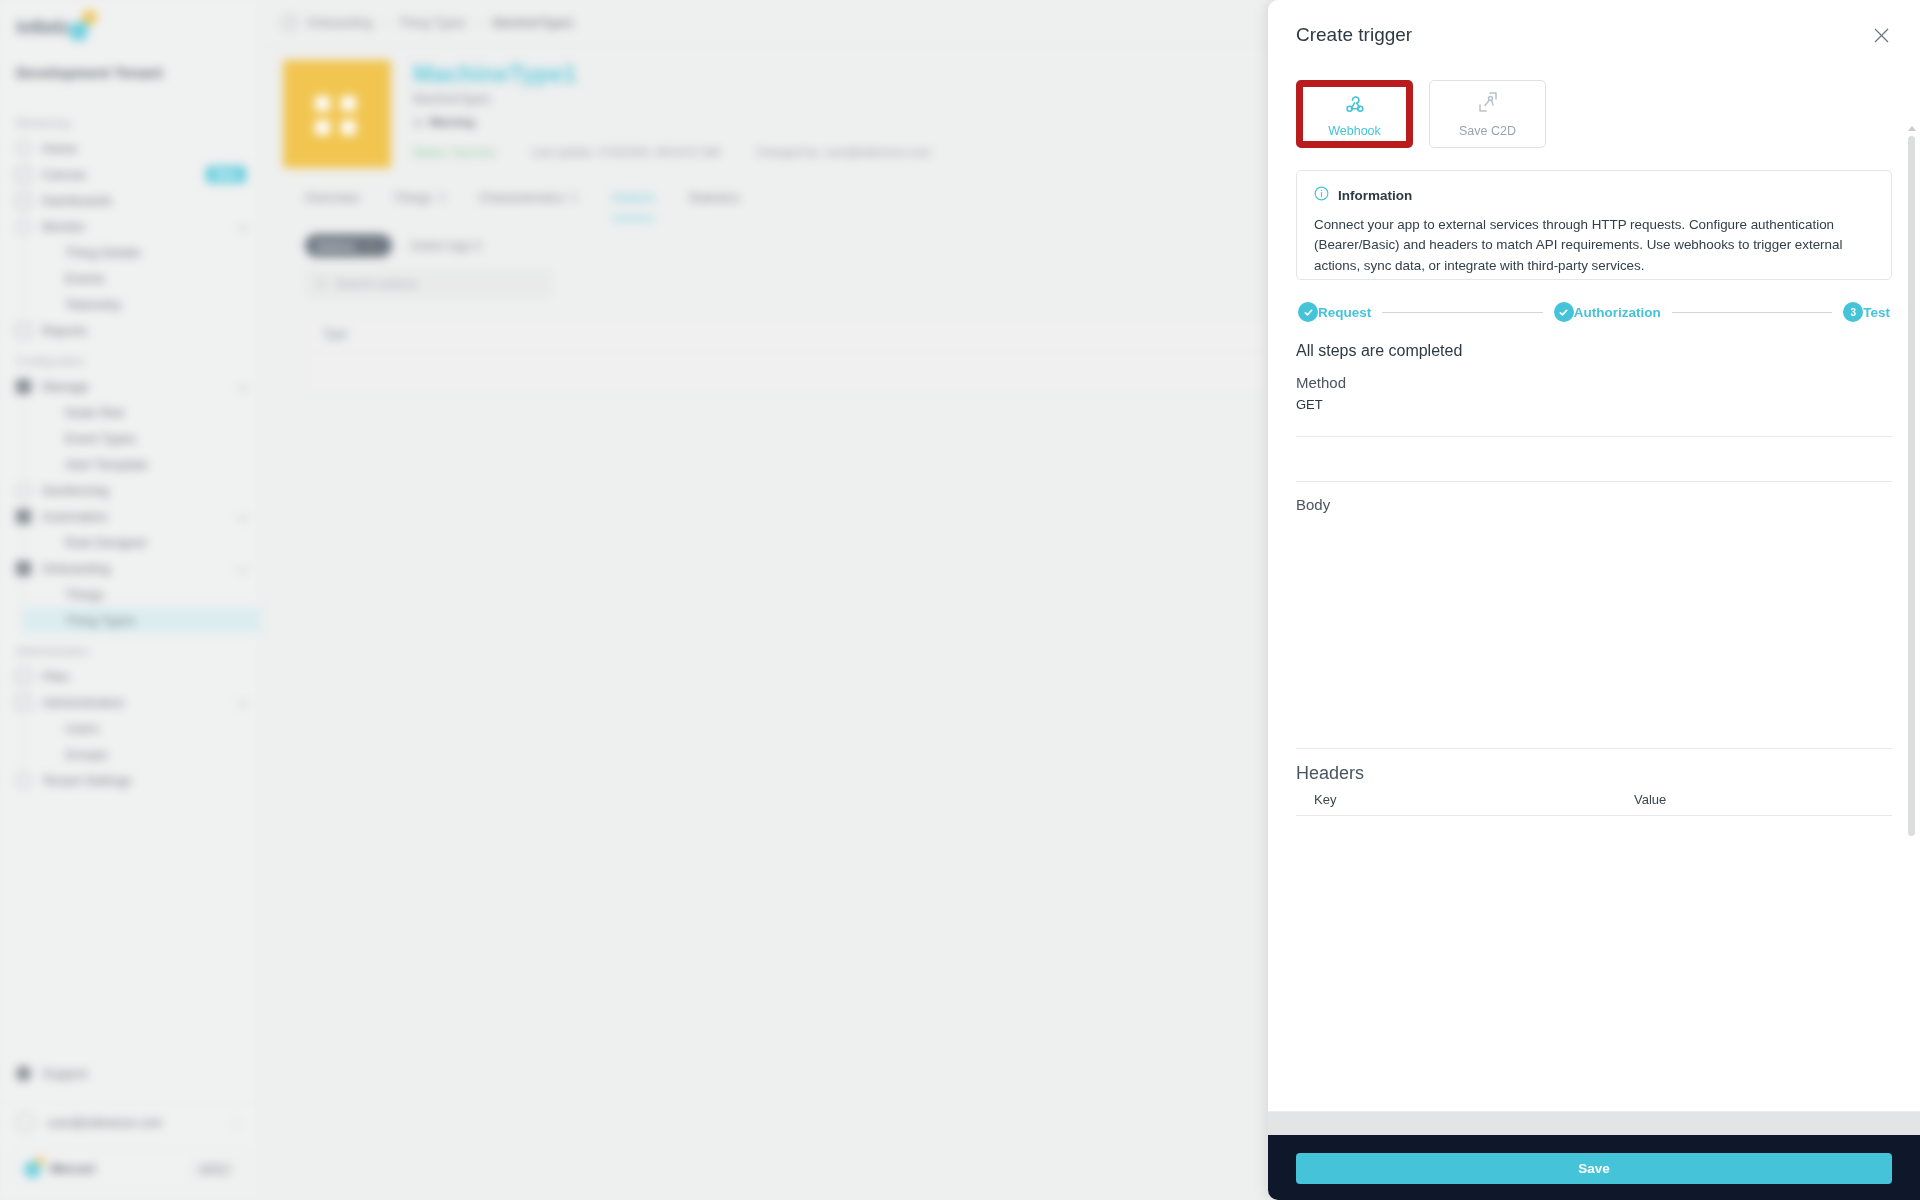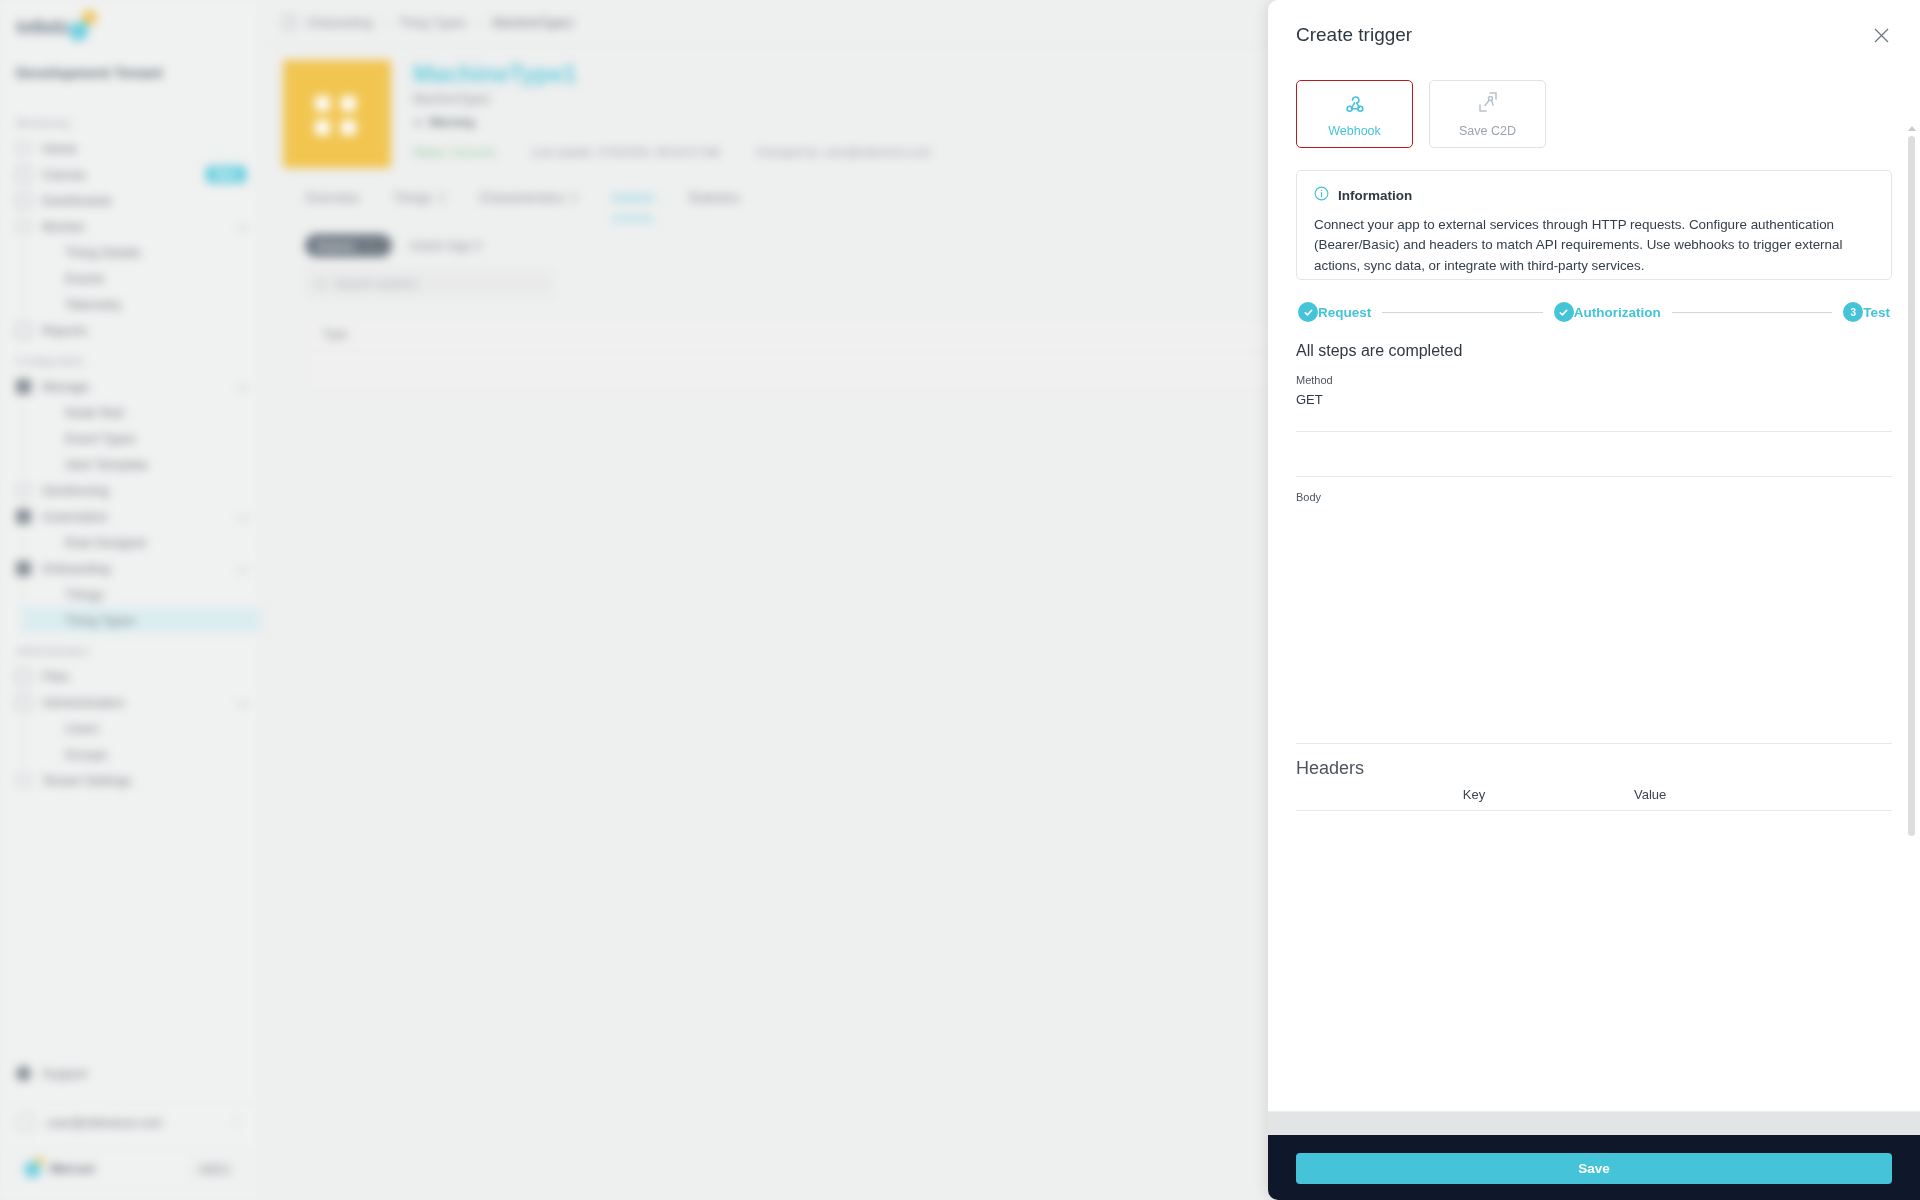--- a/index.html
+++ b/index.html
@@ -173,21 +173,21 @@
   .panel-body {
     flex: 1; padding: 24px 28px 0 28px; overflow: hidden; position: relative;
   }
 
   .type-cards { display:flex; gap: 16px; }
   .type-card {
     width: 117px; height: 68px; border: 1px solid #dfe2e4; border-radius: 5px;
     display:flex; flex-direction:column; align-items:center; justify-content:center;
     gap: 6px; cursor: pointer; background:#fff;
   }
-  .type-card.selected { border: 1px solid #b91c1c; }
+  .type-card.selected { border: 7px solid #b91c1c; }
   .type-card .tlabel { font-size: 12.5px; color: #9aa4ae; }
   .type-card.selected .tlabel { color: #45c3d8; }
 
   .info-box {
     margin-top: 22px; border: 1px solid #e3e6e8; border-radius: 5px;
     padding: 15px 17px 3px 17px;
   }
   .info-head { display:flex; align-items:center; gap: 9px; }
   .info-title { font-size: 13.5px; font-weight: 700; color: #2d3a44; }
   .info-text {
@@ -201,32 +201,32 @@
   .step-circle {
     width: 20px; height: 20px; border-radius: 50%; background: #45c3d8;
     display:flex; align-items:center; justify-content:center;
     color:#fff; font-size: 10px; font-weight: 700;
   }
   .step-label { font-size: 13.5px; color: #45c3d8; font-weight: 700; }
   .step-line { flex: 1; height: 1px; background: #d3d6d9; margin: 0 11px; }
 
   .done-title { margin-top: 20px; font-size: 16px; color: #2d3a44; }
 
-  .field-label { font-size: 11px; color: #4a5560; margin-top: 14px; }
+  .field-label { font-size: 15px; color: #4a5560; margin-top: 14px; }
   .field-value { font-size: 13px; color: #2d3a44; margin-top: 6px; }
   .divider { height: 1px; background: #e6e8ea; margin-top: 24px; }
 
   .body-block { height: 228px; }
   .headers-label { font-size: 18px; color: #4a5560; margin-top: 14px; }
   .kv-table { margin-top: 8px; }
   .kv-head {
     display:flex; padding: 0 0 8px 18px; border-bottom: 1px solid #e6e8ea;
     font-size: 13px; color: #3a4651;
   }
-  .kv-head .k { width: 320px; text-align: center; }
+  .kv-head .k { width: 320px; }
 
   .gray-band {
     height: 24px; background: #e3e4e5; border-top: 1px solid #eceded;
   }
   .panel-footer {
     padding: 18px 28px 16px 28px; background:#0f172a;
   }
   .save-btn {
     width: 100%; height: 31px; background: #45c3d8; border: none; border-radius: 4px;
     color: #fff; font-size: 13.5px; font-weight: 700; cursor: pointer;

